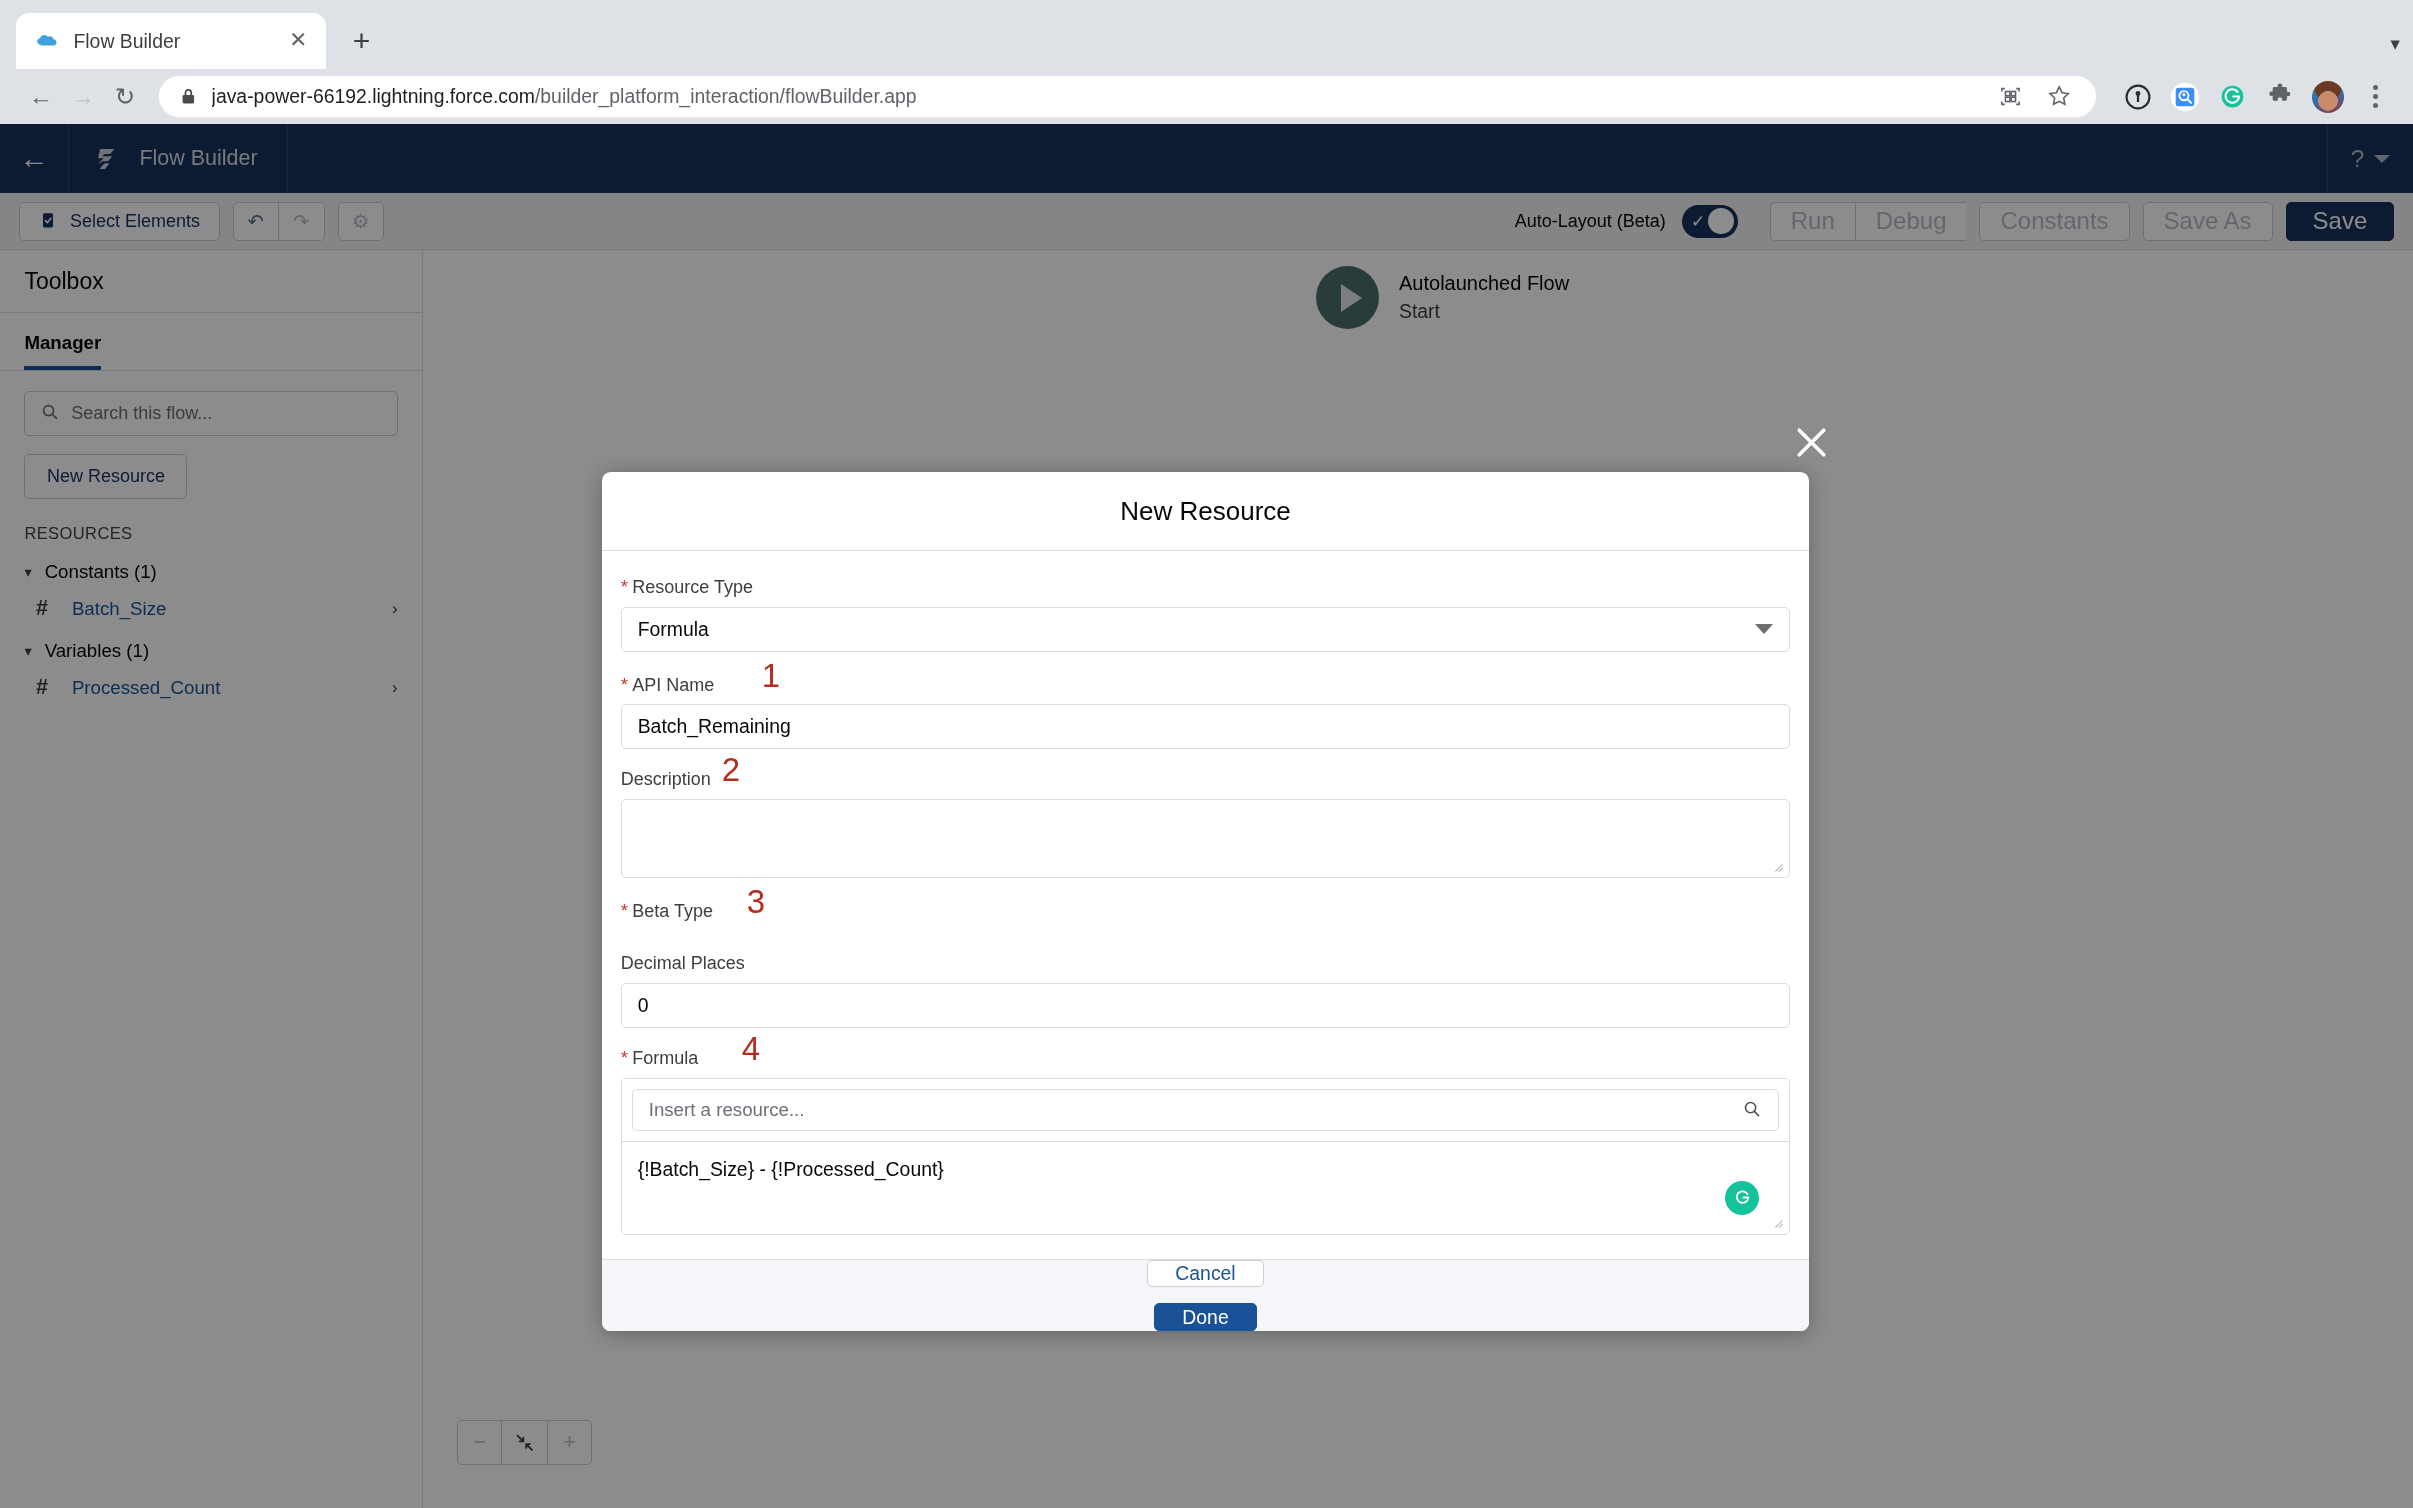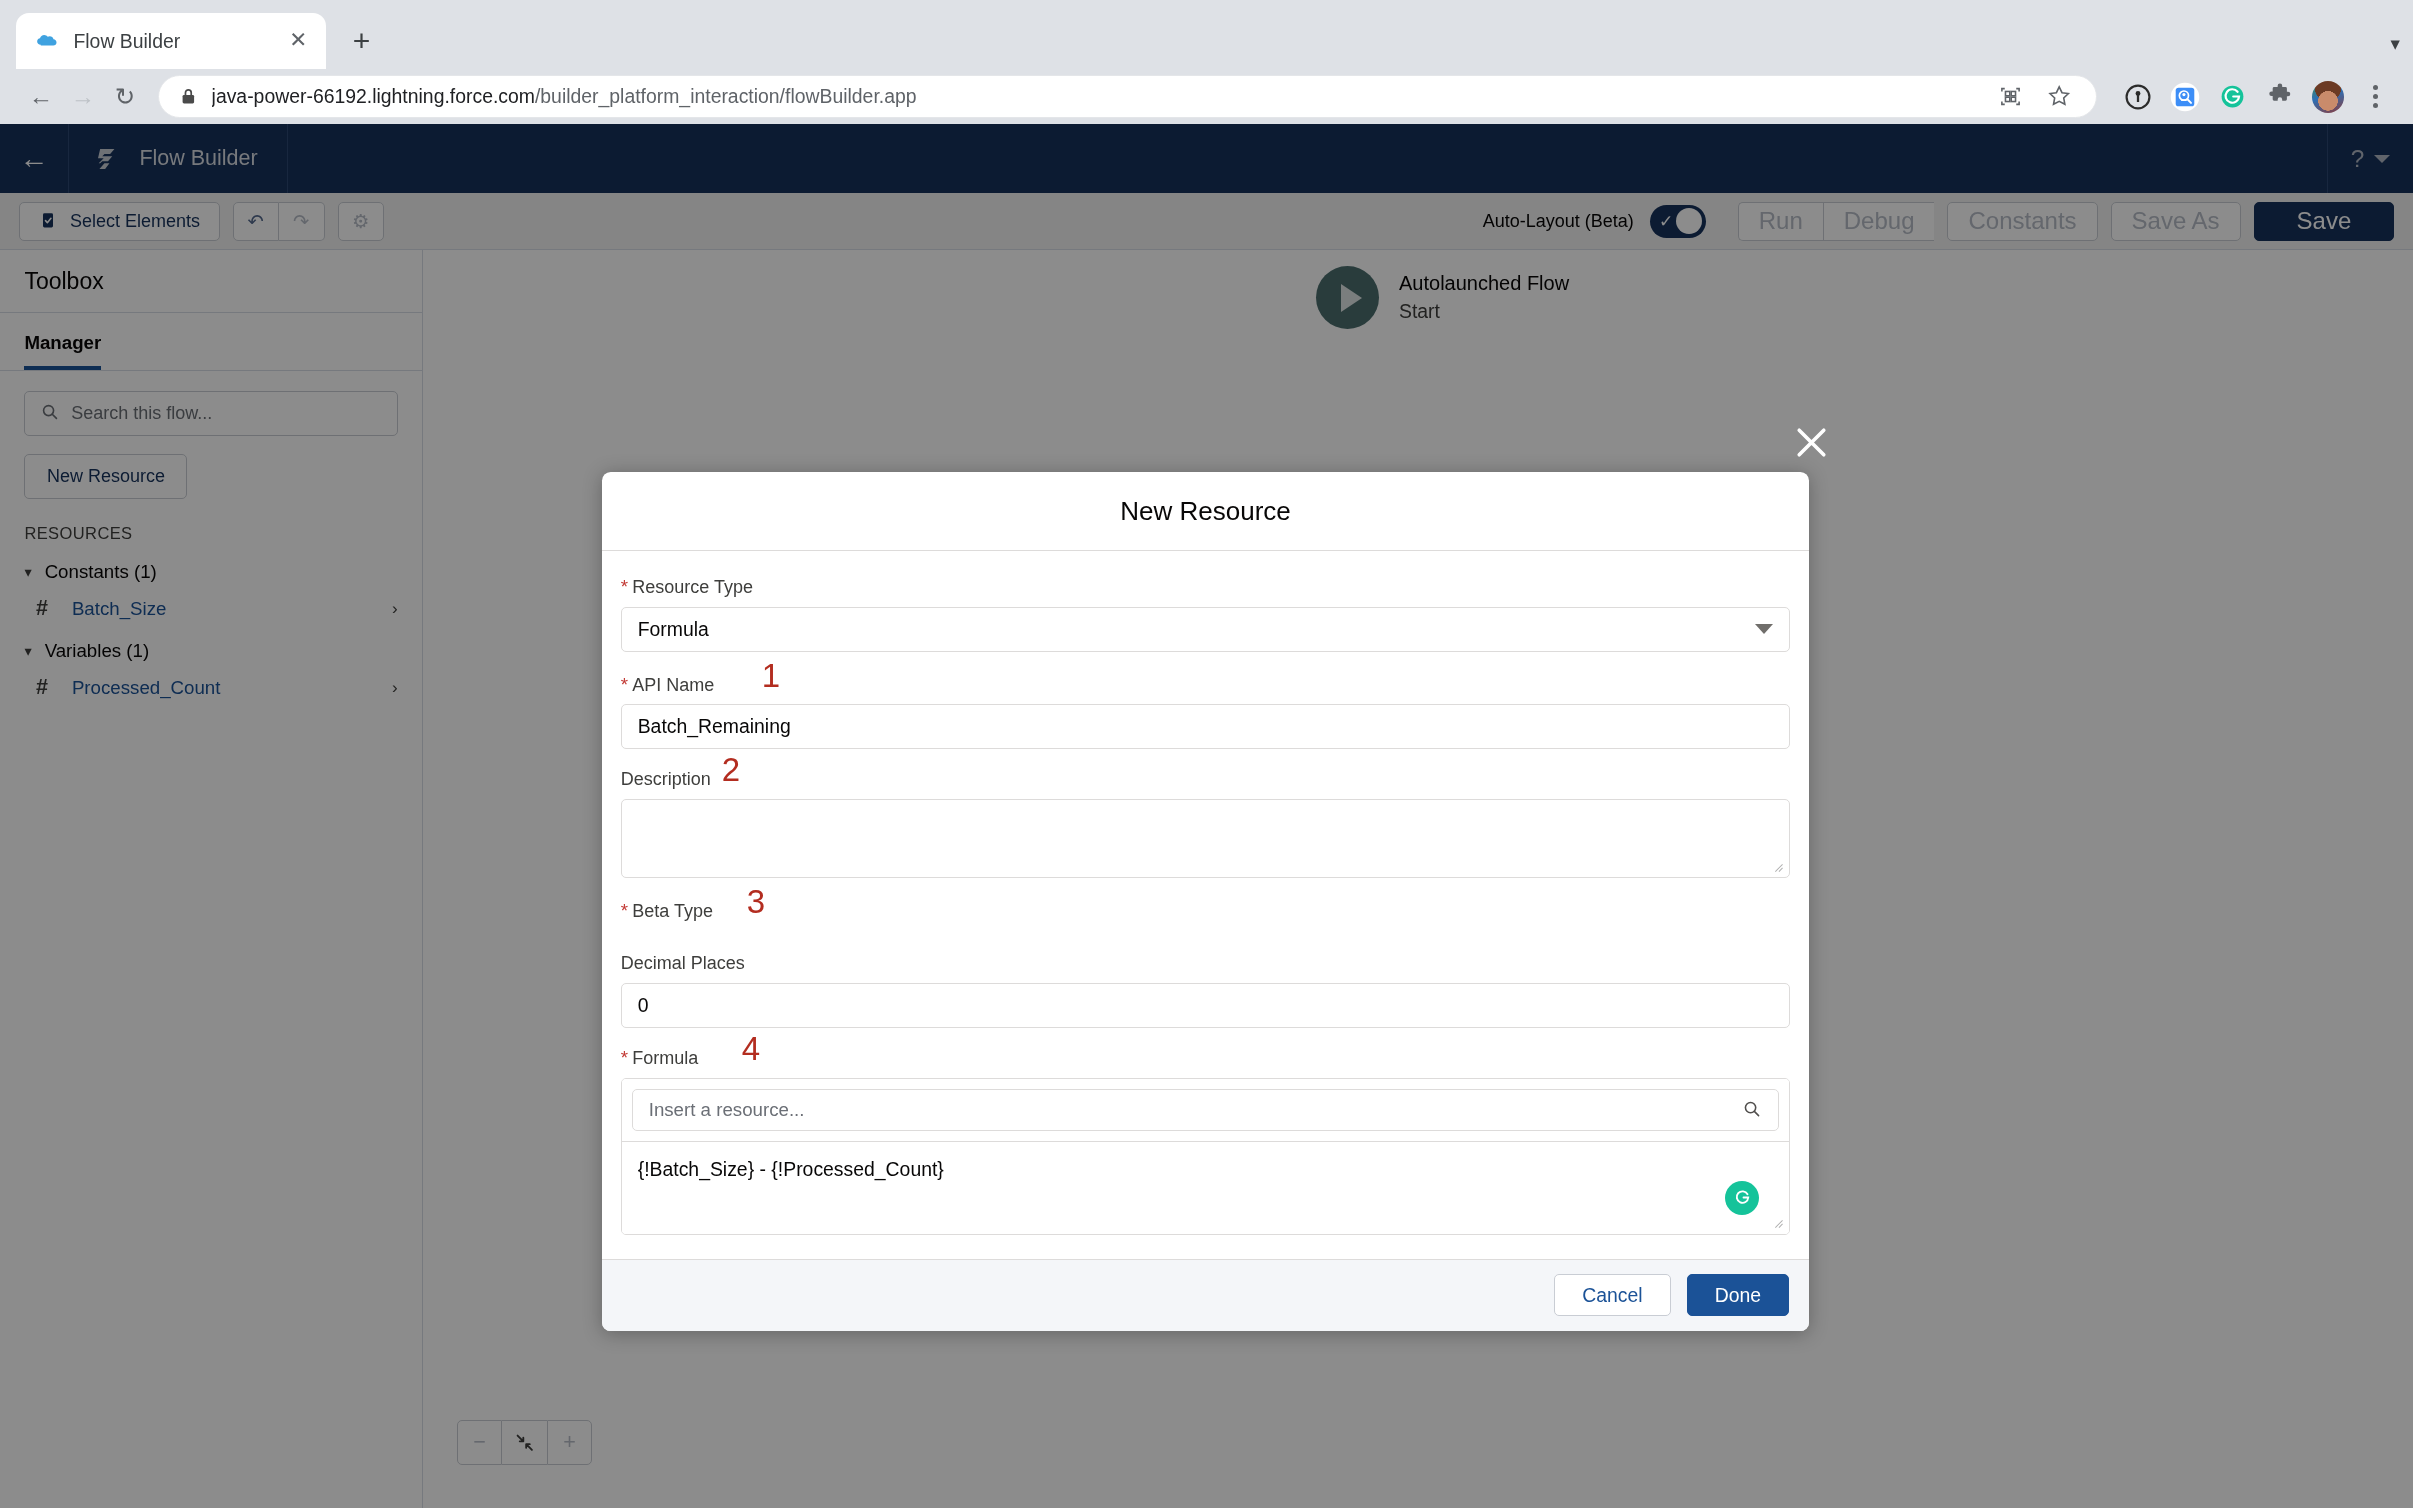--- a/index.html
+++ b/index.html
@@ -114,21 +114,21 @@
   .actions { display: flex; align-items: center; }
   .act-btn {
     height: 39px; padding: 0 20px; border: 0.7px solid #c9cdd4; background: #ffffff;
     font-size: 24px; color: #b6bcc6; display: flex; align-items: center; justify-content: center;
     border-right: none;
   }
   .act-btn.first { border-radius: 5px 0 0 5px; }
   .act-btn.solo { border-radius: 5px; border-right: 0.7px solid #c9cdd4; margin-left: 13px; }
   .act-btn.primary {
     background: #16325c; color: #ffffff; border-color: #16325c; border-right: 0.7px solid #16325c;
-    border-radius: 5px; margin-left: 13px; padding: 0 42px;
+    border-radius: 5px; margin-left: 13px; padding: 0 26px;
   }
 
   .app-body { display: flex; height: 1258px; position: relative; }
 
   
   .sidebar { width: 423px; background: #ffffff; border-right: 0.7px solid #d8dde6; flex: 0 0 auto; }
   .sidebar-header { height: 63px; display: flex; align-items: center; padding: 0 24.4px;
                     border-bottom: 0.7px solid #d8dde6; }
   .sidebar-title { font-size: 23px; color: #080707; }
   .sidebar-tabs { display: flex; border-bottom: 0.7px solid #d8dde6; }
@@ -242,21 +242,21 @@
   .formula-area { height: 92px; padding: 16px 16px; position: relative; background: #ffffff; }
   .formula-text { font-size: 19.4px; color: #080707; }
   .grammarly {
     position: absolute; right: 30px; bottom: 18.7px; width: 34px; height: 34px; border-radius: 50%;
     background: #15c39a; display: flex; align-items: center; justify-content: center;
   }
   .grammarly svg { display: block; }
 
   .modal-footer {
     height: 72px; background: #f4f6f9; border-top: 0.7px solid #dddbda;
-    display: flex; align-items: center; justify-content: flex-end; padding: 0 20px; gap: 16px;
+    display: flex; align-items: center; justify-content: flex-end; padding: 0 20px; gap: 16px; flex-direction: column;
   }
   .md-btn {
     height: 42px; padding: 0 27px; border-radius: 5px; font-size: 19.4px;
     display: flex; align-items: center; justify-content: center;
   }
   .md-btn.secondary { background: #ffffff; border: 0.7px solid #c9cdd4; color: #1b5297; }
   .md-btn.primary { background: #1b5297; border: 0.7px solid #1b5297; color: #ffffff; }
 </style>
 </head>
 <body>

